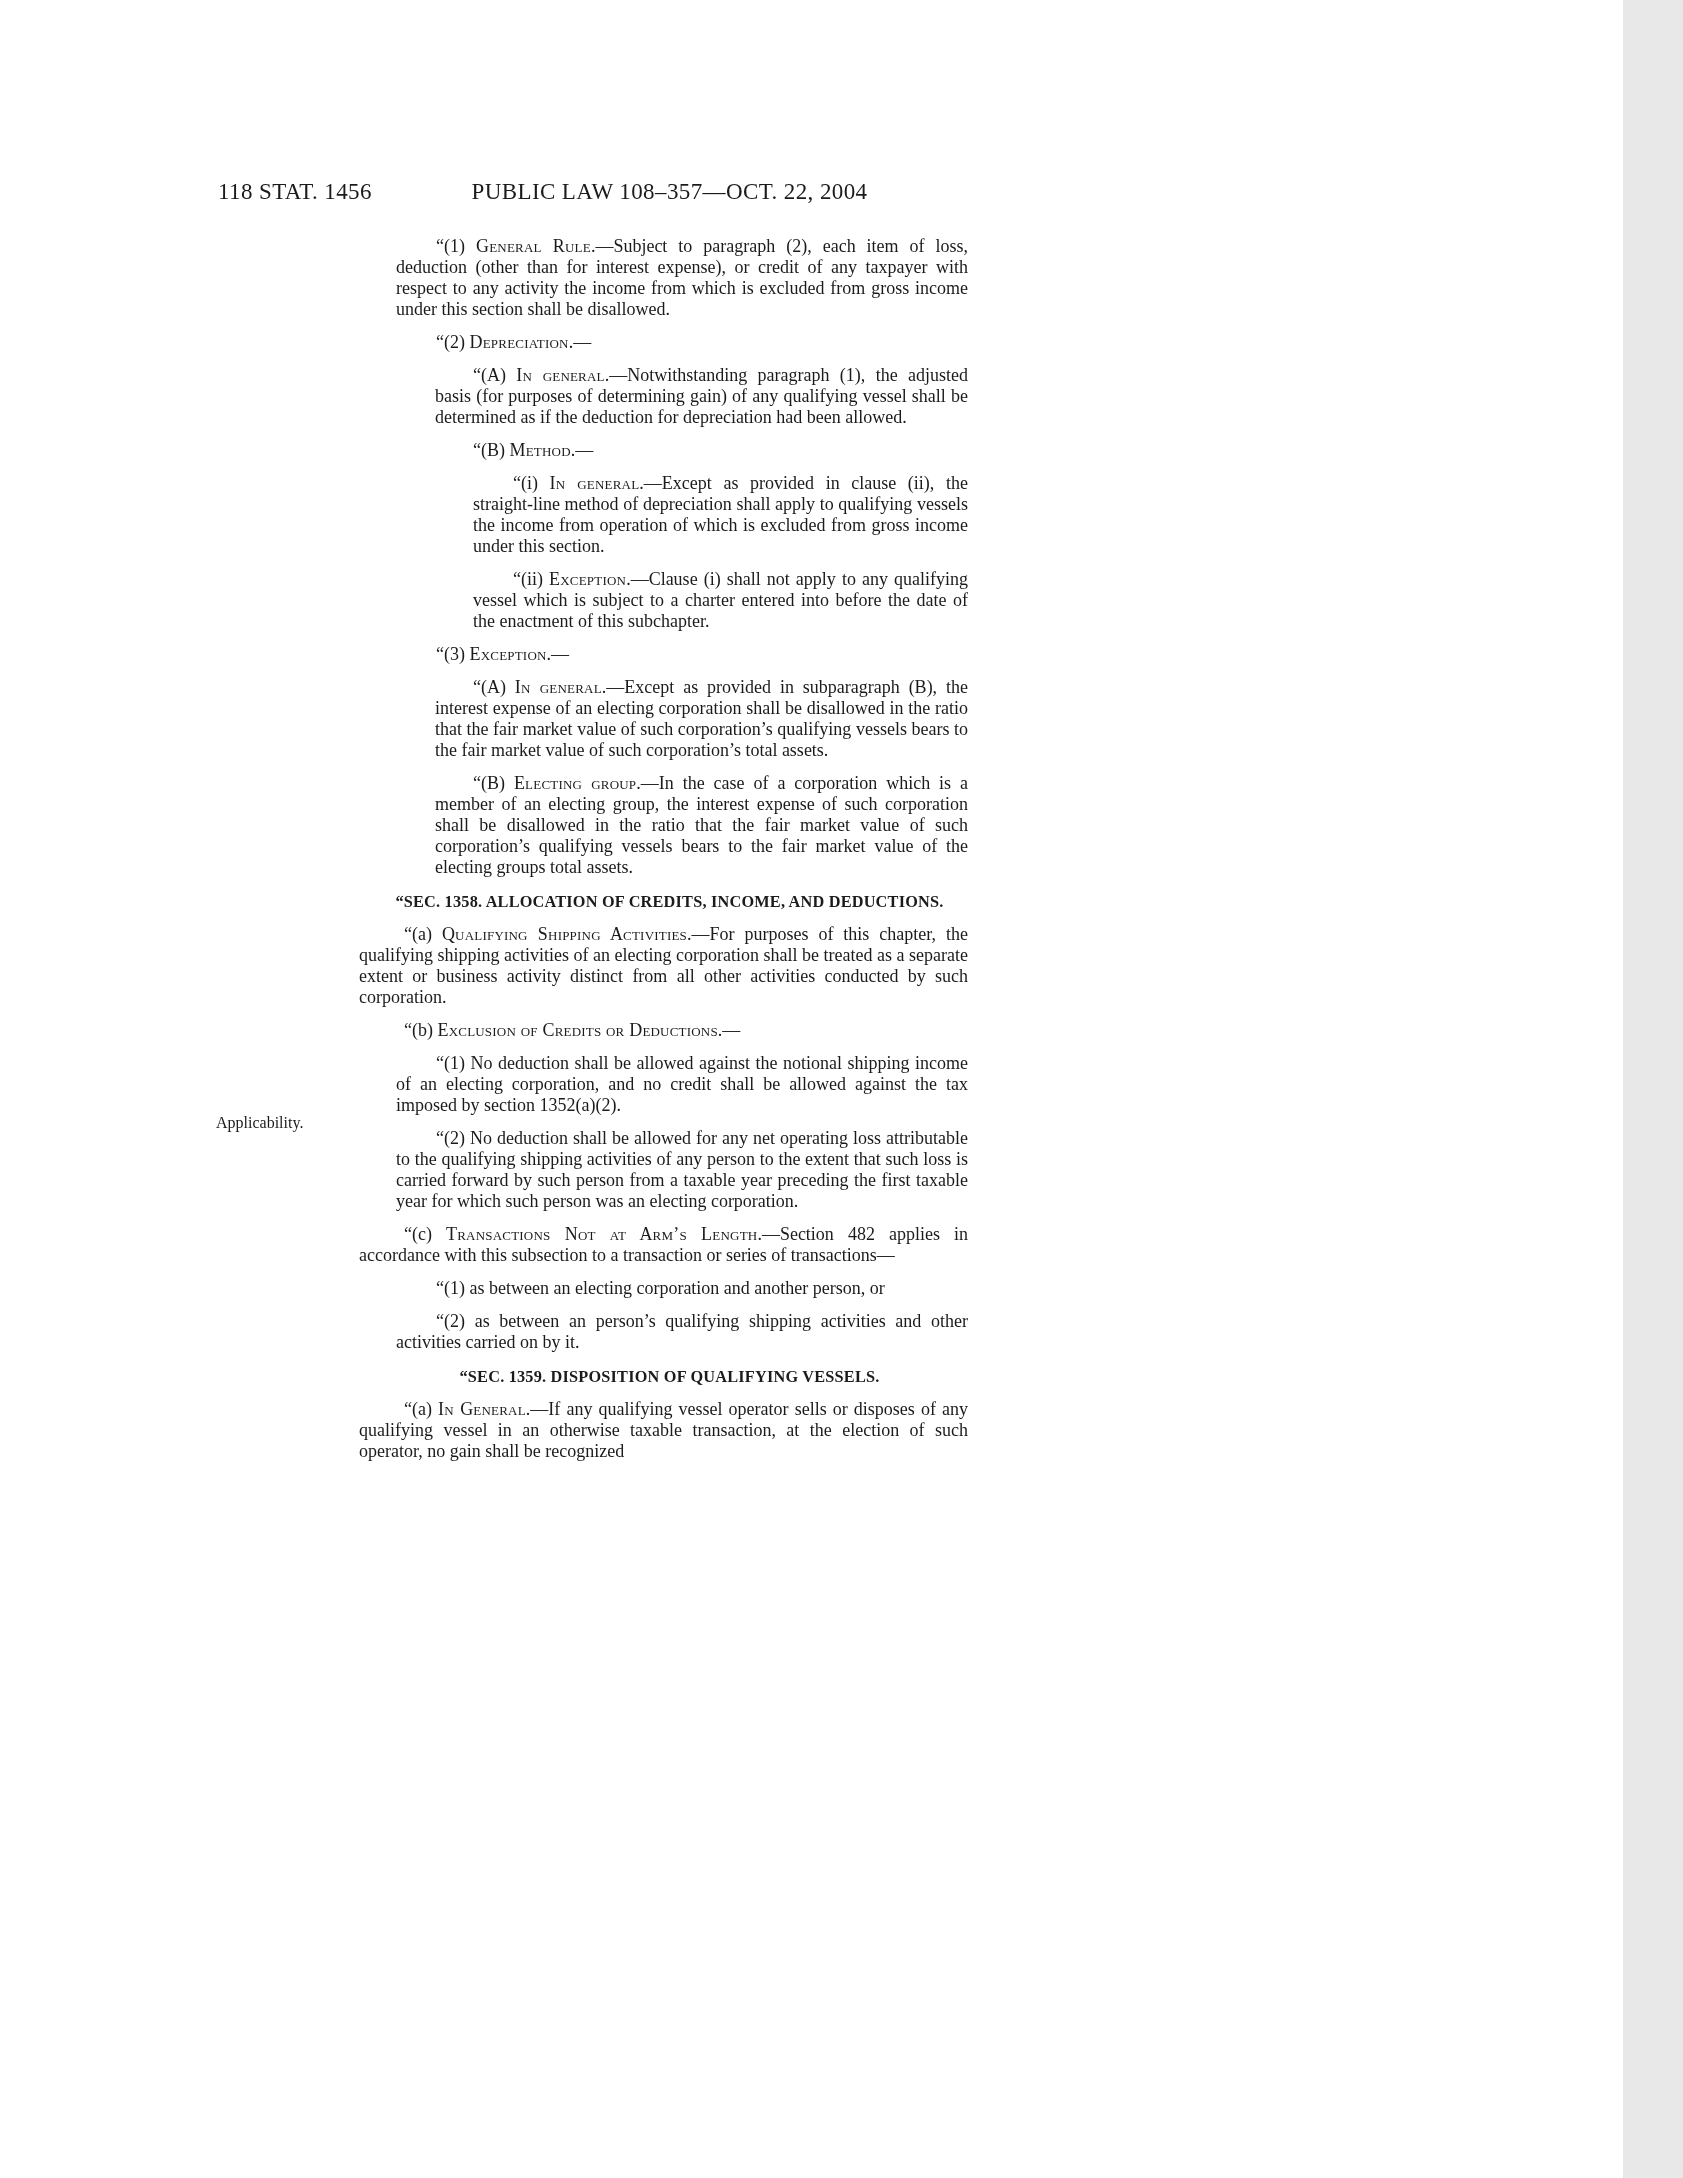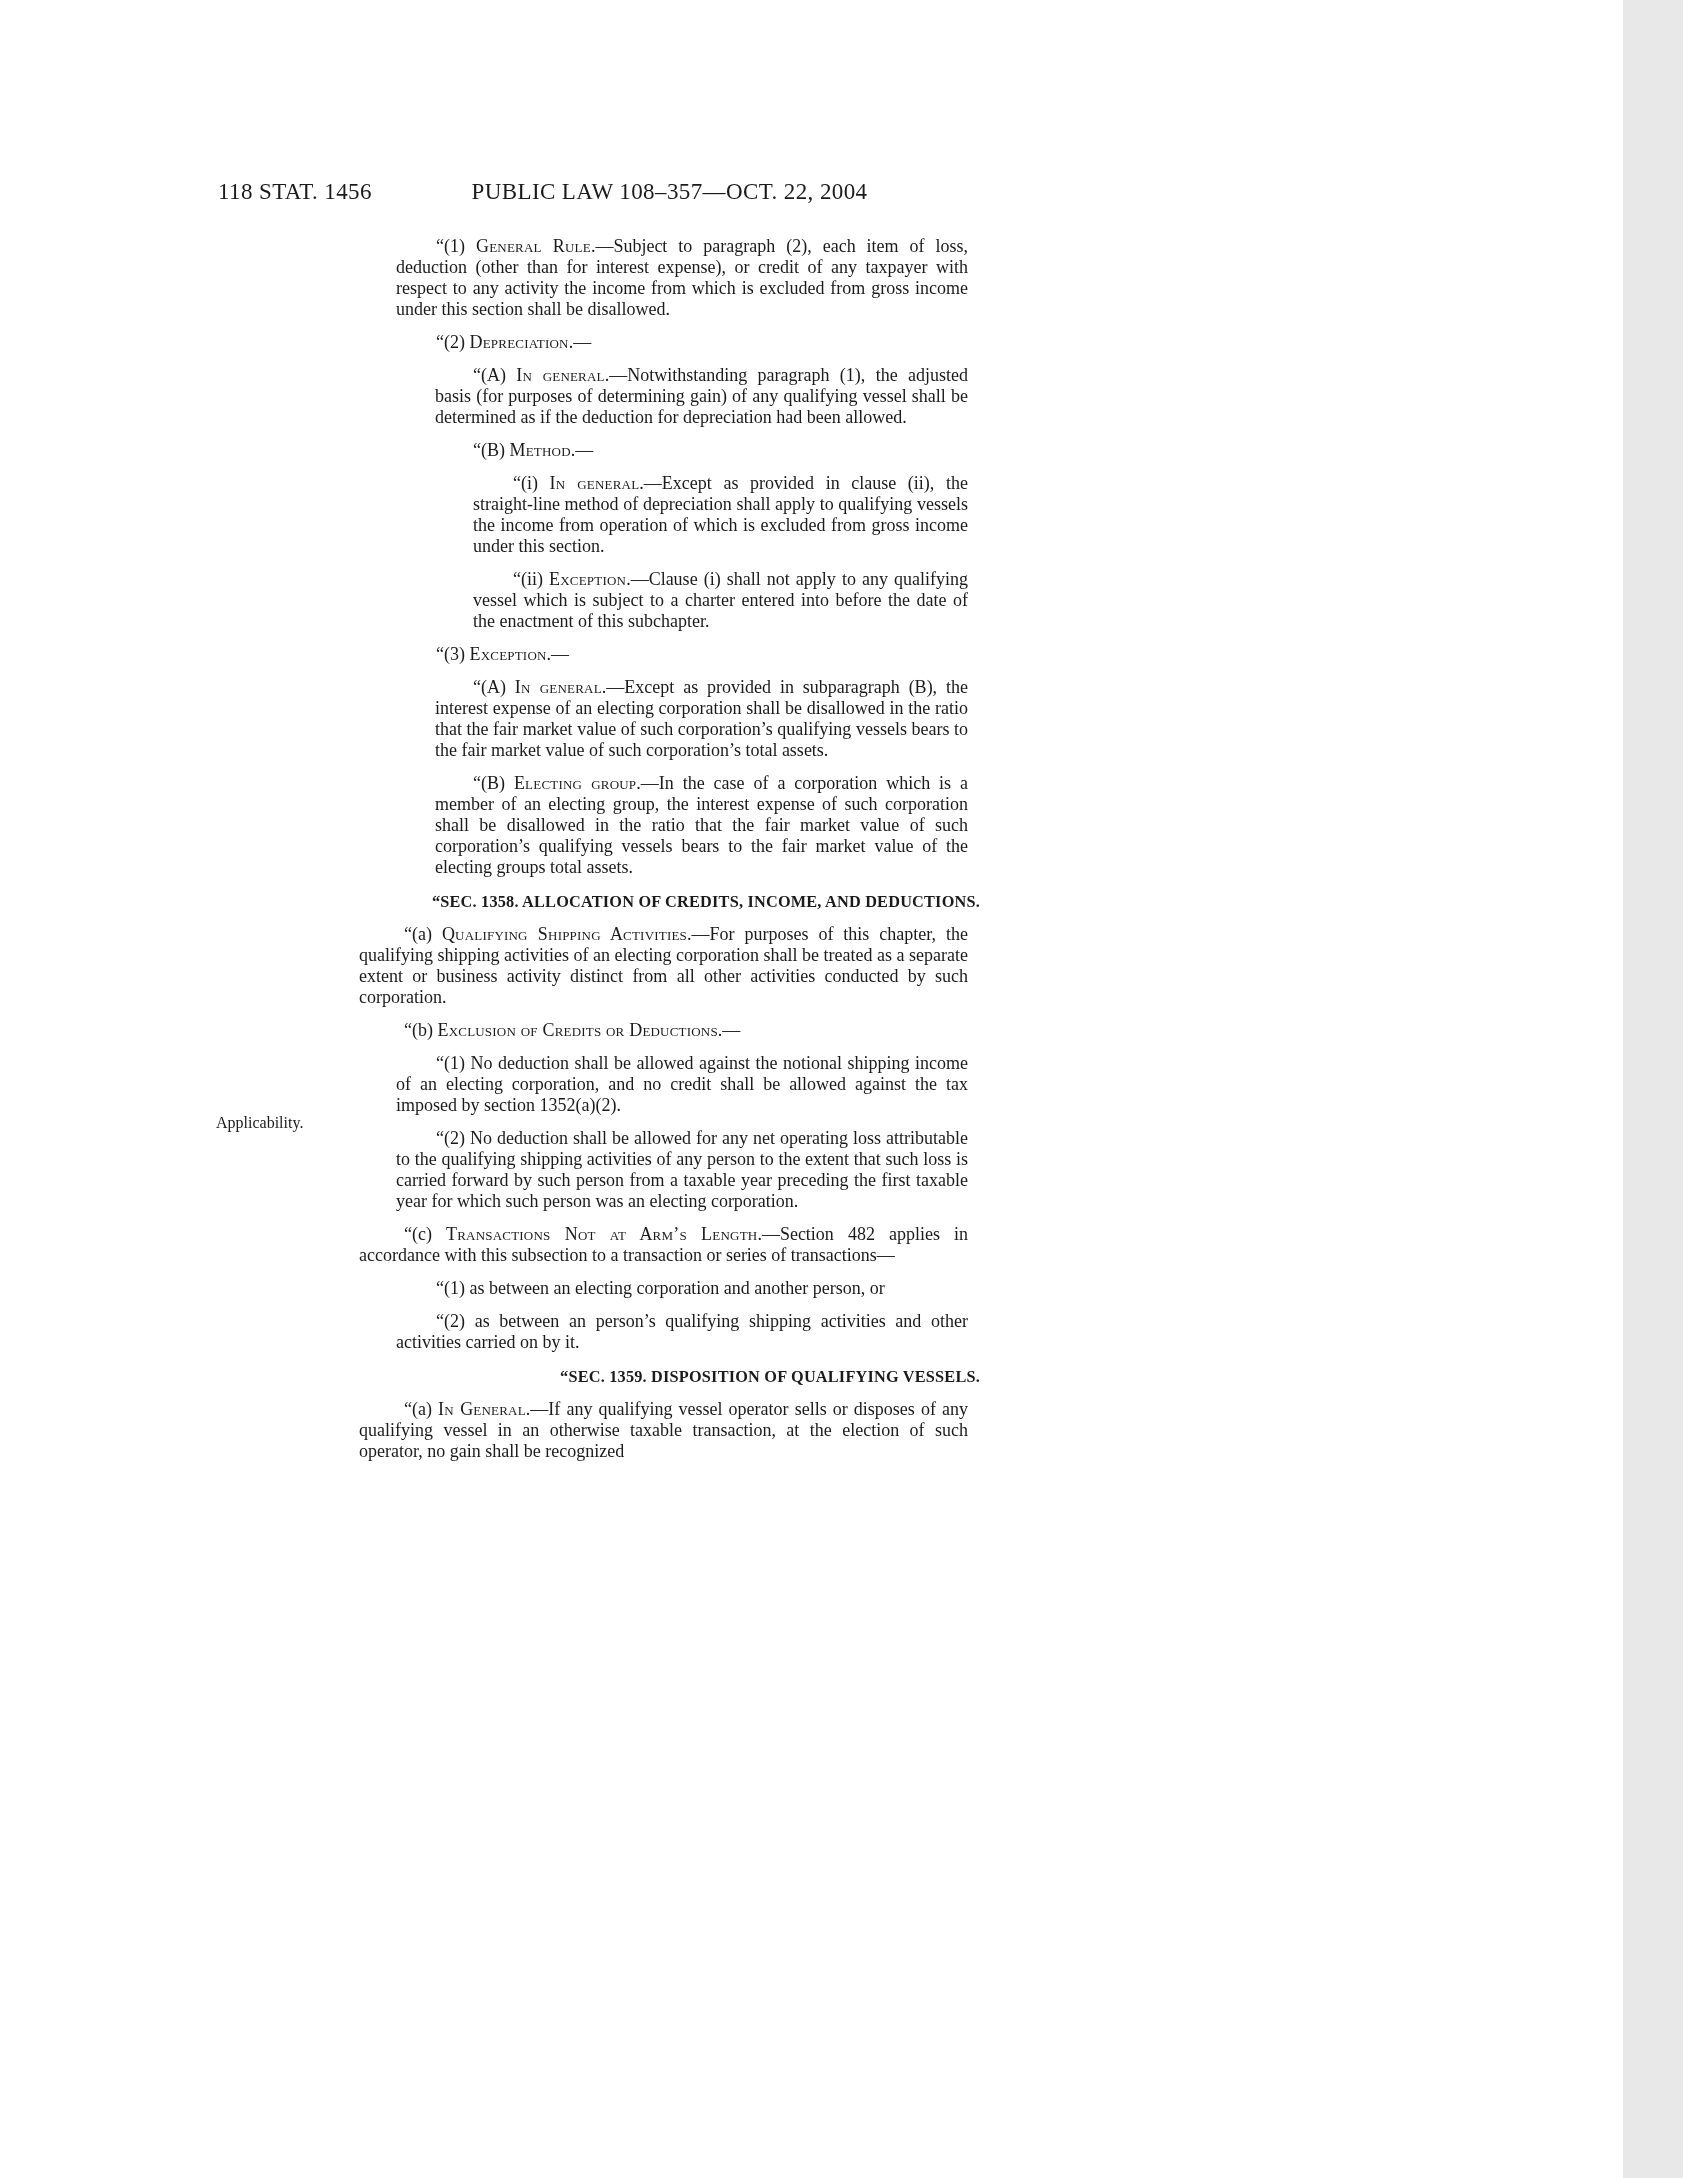--- a/index.html
+++ b/index.html
@@ -50,21 +50,21 @@
   .doc-body p { margin: 12px; }
   p.ind0 { margin-left: 0;     text-indent: 45px; }
   p.ind1 { margin-left: 37px;  text-indent: 40px; }
   p.ind2 { margin-left: 76px;  text-indent: 38px; }
   p.ind3 { margin-left: 114px; text-indent: 40px; }
   p.heading {
     font-weight: bold;
     font-size: 16.3px;
     line-height: 20px;
     text-indent: 0;
-    text-align: right;
+    text-align: center;
     margin: 14px 0 12px 0;
     letter-spacing: 0.2px;
   }
   .sc { font-variant: small-caps; letter-spacing: 0.2px; }
 </style>
 </head>
 <body>
 
 <div class="page">
 

